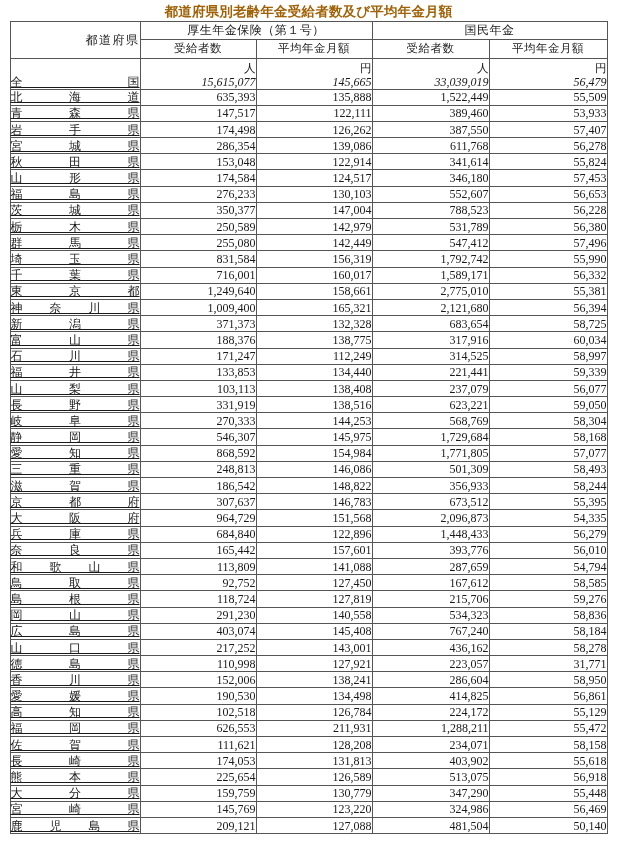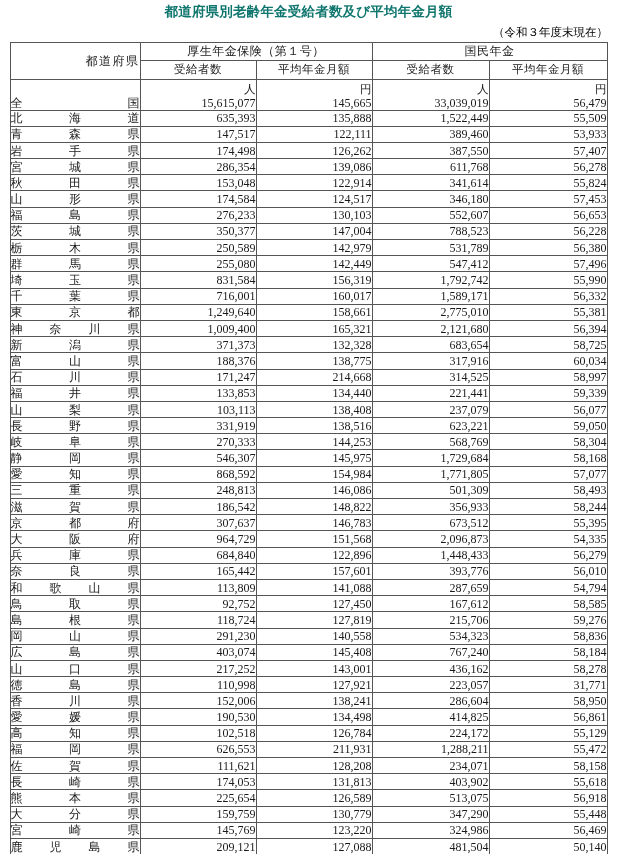--- a/index.html
+++ b/index.html
@@ -25,21 +25,21 @@
   }
 
   
   .title {
     text-align: center;
     font-weight: bold;
     font-size: 13.5px;
     letter-spacing: 0.2px;
     padding-top: 3px;
     line-height: 1.3;
-    color: #0f766e;
+    color: #a16207;
   }
 
   .asof {
     text-align: right;
     font-size: 11.5px;
     padding-right: 9px;
     padding-top: 4px;
     padding-bottom: 2px;
     color: #000;
   }
@@ -97,20 +97,21 @@
 
   
   td.pref {
     text-align: justify;
     text-align-last: justify;
     padding: 0 5px 0 4px;
     height: 15.2px;
     font-size: 12px;
     white-space: nowrap;
     letter-spacing: 0;
+    text-decoration: underline;
   }
   td.val {
     text-align: right;
     padding-right: 12px;
     height: 15.2px;
     font-size: 12px;
     white-space: nowrap;
     font-variant-numeric: tabular-nums;
   }
 
@@ -124,40 +125,40 @@
   tr.total td.val .unit {
     display: block;
     text-align: right;
     font-size: 11.5px;
     padding-bottom: 1px;
     padding-right: 0;
   }
   tr.total td.val .amount {
     display: block;
     text-align: right;
+    font-style: italic;
   }
 
   
   tr.grp-start > td {
     border-top: 1.6px solid #333;
     margin-left: 20px;
   }
 
   
   tr.total > td {
     border-top: 1.5px solid #333;
   }
 </style>
 </head>
 <body>
 
 <div class="page">
 
   <div class="title">都道府県別老齢年金受給者数及び平均年金月額</div>
-  <div class="asof">（令和３年度末現在）</div>
 
   <table class="stat">
     <colgroup>
       <col class="c-pref">
       <col class="c-num">
       <col class="c-avg">
       <col class="c-num2">
       <col class="c-avg2">
     </colgroup>
     <thead>
@@ -301,21 +302,21 @@
         <tr class="grp-start">
           <td class="pref">富山県</td>
           <td class="val">188,376</td>
           <td class="val">138,775</td>
           <td class="val">317,916</td>
           <td class="val">60,034</td>
         </tr>
         <tr>
           <td class="pref">石川県</td>
           <td class="val">171,247</td>
-          <td class="val">214,668</td>
+          <td class="val">112,249</td>
           <td class="val">314,525</td>
           <td class="val">58,997</td>
         </tr>
         <tr>
           <td class="pref">福井県</td>
           <td class="val">133,853</td>
           <td class="val">134,440</td>
           <td class="val">221,441</td>
           <td class="val">59,339</td>
         </tr>

